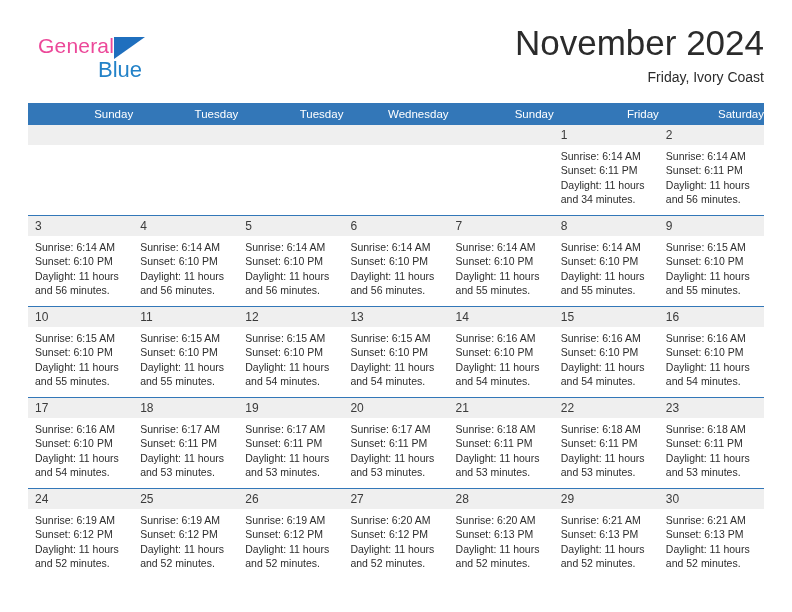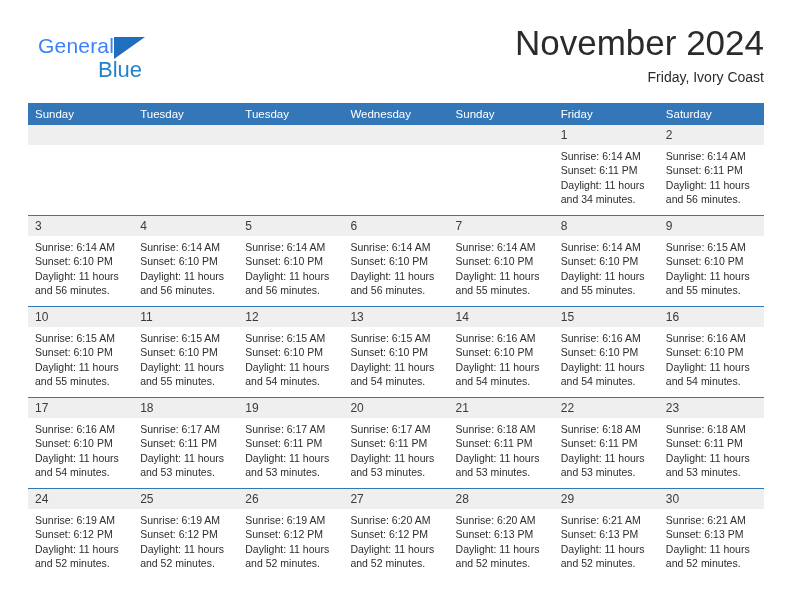--- a/index.html
+++ b/index.html
@@ -35,21 +35,21 @@
     top: 8px;
     width: 180px;
     height: 58px;
   }
   .brand-general {
     position: absolute;
     left: 0;
     top: 0;
     font-size: 21px;
     letter-spacing: 0.2px;
-    color: #3b82f6;
+    color: #ec4899;
     font-family: "Liberation Sans", sans-serif;
   }
   .brand-triangle {
     position: absolute;
     left: 76px;
     top: 3px;
     width: 0;
     height: 0;
     border-left: 31px solid #1f6fbe;
     border-bottom: 22px solid transparent;
@@ -89,21 +89,21 @@
     top: 103px;
     width: 736px;
     border-collapse: collapse;
     table-layout: fixed;
   }
   .dow-row th {
     background: #3377b8;
     color: #ffffff;
     font-size: 11.5px;
     font-weight: normal;
-    text-align: left;
+    text-align: right;
     padding: 5px 0 5px 7px;
     height: 11px;
     border: none;
   }
   .week-row td {
     vertical-align: top;
     padding: 0;
     border-top: 1px solid #3377b8;
     background: #ffffff;
     height: 90px;

